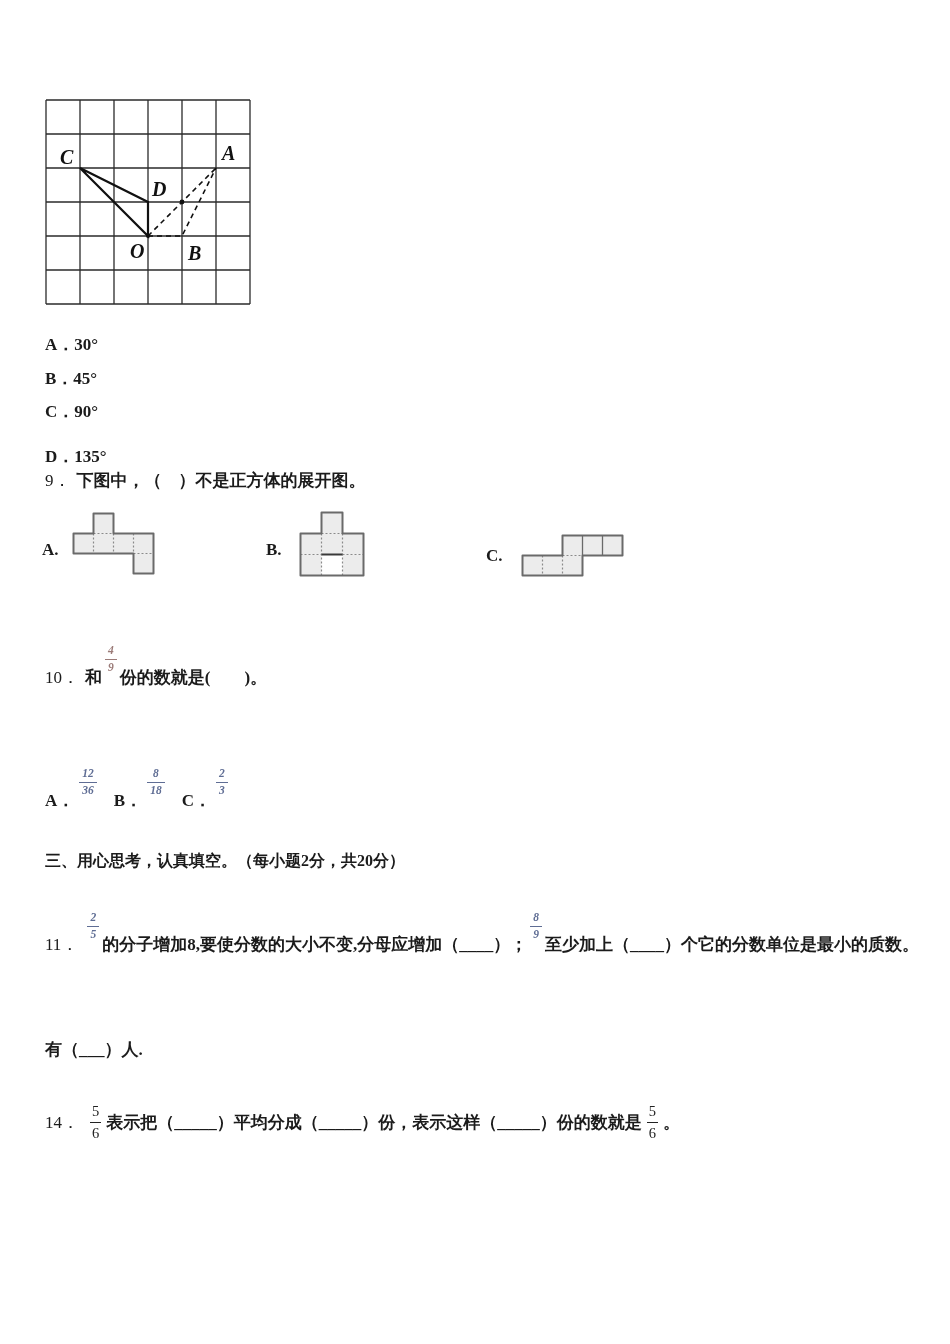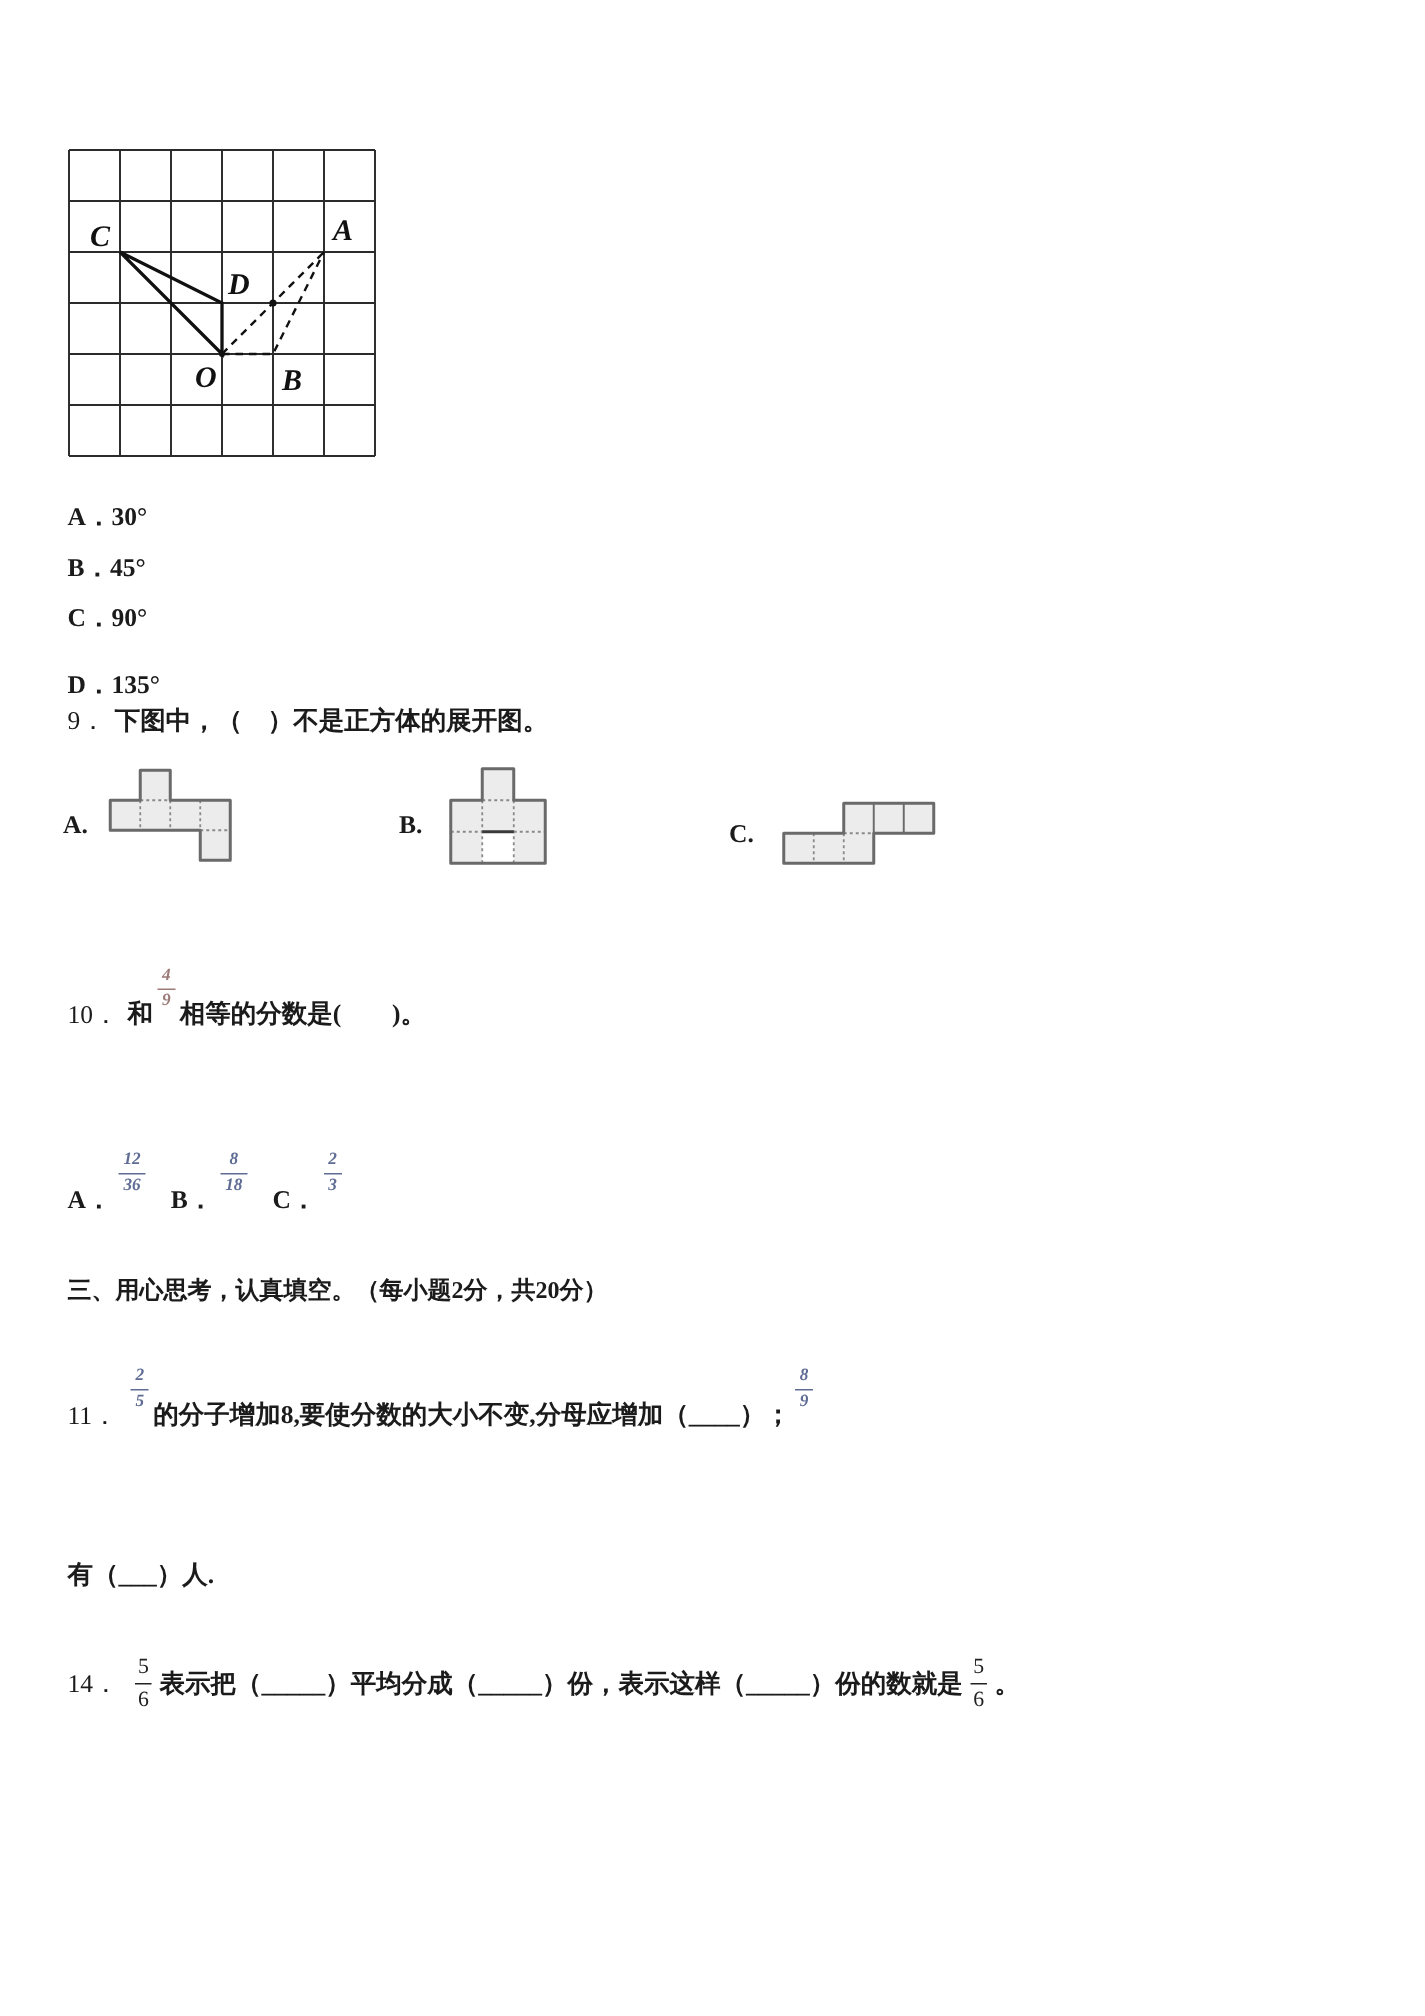--- a/index.html
+++ b/index.html
@@ -115,31 +115,31 @@
           <rect x="20" y="20" width="20" height="20"></rect>
           <rect x="40" y="20" width="20" height="20"></rect>
       </g>
       <path d="M60 0V20 M80 0V20" stroke="#6a6a6a" stroke-width="1.3" fill="none"></path>
       <path d="M20 20V40 M40 20V40 M40 20H60" stroke="#8a8a8a" stroke-width="1.2" stroke-dasharray="2 2" fill="none"></path>
       <path d="M40 0H100V20H60V40H0V20H40Z" stroke="#6a6a6a" stroke-width="2" fill="none" stroke-linejoin="round"></path>
     </g>
   </svg>
 
   <div class="line" style="top:645px;">
-    <span class="qnum">10．</span><span>和</span><span class="frac red"><span class="fn">4</span><span class="fd">9</span></span><span>相等的分数是(　　)。</span>
+    <span class="qnum">10．</span><span>和</span><span class="frac red"><span class="fn">4</span><span class="fd">9</span></span><span>份的数就是(　　)。</span>
   </div>
 
   <div class="line" style="top:768px;">
     <span class="optletter">A．</span><span class="frac blue"><span class="fn">12</span><span class="fd">36</span></span><span class="optgap"></span><span class="optletter">B．</span><span class="frac blue"><span class="fn">8</span><span class="fd">18</span></span><span class="optgap"></span><span class="optletter">C．</span><span class="frac blue"><span class="fn">2</span><span class="fd">3</span></span>
   </div>
 
   <div class="line" style="top:849px;font-size:16px;">三、用心思考，认真填空。（每小题2分，共20分）</div>
 
   <div class="line" style="top:912px;">
-    <span class="qnum">11．</span><span class="frac blue"><span class="fn">2</span><span class="fd">5</span></span><span>的分子增加8,要使分数的大小不变,分母应增加（____）；</span><span class="frac blue"><span class="fn">8</span><span class="fd">9</span></span>
+    <span class="qnum">11．</span><span class="frac blue"><span class="fn">2</span><span class="fd">5</span></span><span>的分子增加8,要使分数的大小不变,分母应增加（____）；</span><span class="frac blue"><span class="fn">8</span><span class="fd">9</span></span><span>至少加上（____）个它的分数单位是最小的质数。</span>
   </div>
 
   <div class="line" style="top:1038px;">
     <span>有（___）人.</span>
   </div>
 
 
   <div class="line" style="top:1102px;line-height:42px;">
     <span class="qnum">14．</span><span class="fracL"><span class="fn">5</span><span class="fd">6</span></span><span>表示把（_____）平均分成（_____）份，表示这样（_____）份的数就是</span><span class="fracL"><span class="fn">5</span><span class="fd">6</span></span><span>。</span>
   </div>

